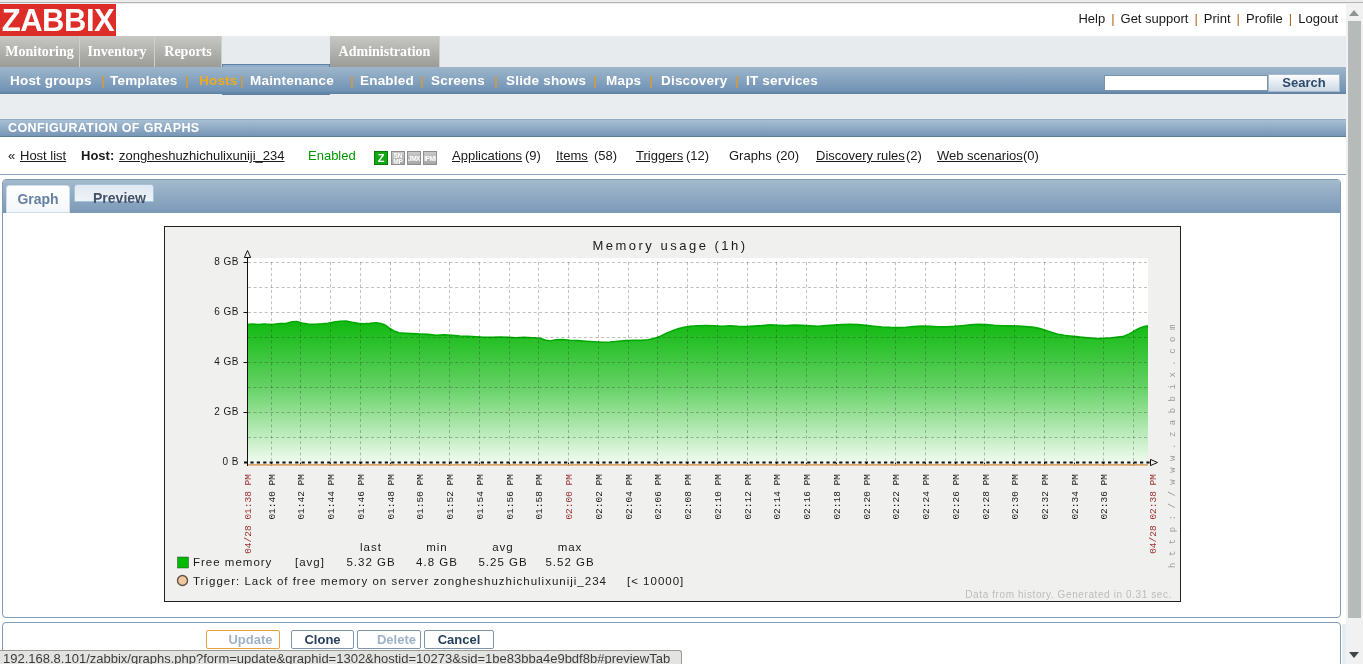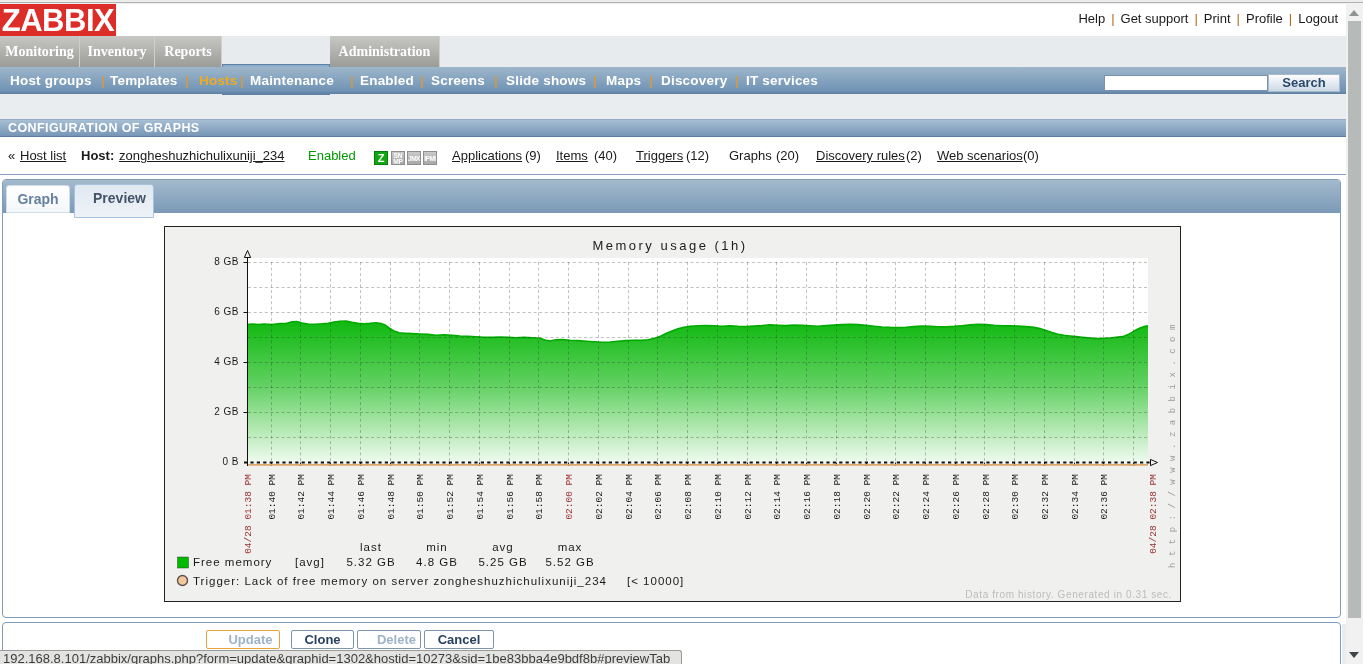--- a/index.html
+++ b/index.html
@@ -64,21 +64,21 @@
 
 #cont { left:2px; top:179px; width:1339px; height:439px; background:#fff;
         border:1px solid #7f9db9; border-radius:4px; }
 #tabstrip { left:3px; top:180px; width:1337px; height:33px;
             background:linear-gradient(#a3bacc,#7b99b8);
             border-radius:3px 3px 0 0; }
 .ftab { position:absolute; top:185px; height:28px; font-size:14px;
         font-weight:bold; text-align:center; border-radius:3px 3px 0 0; }
 #tgraph { left:6px; width:64px; background:linear-gradient(#ffffff,#f4f7fa);
           border:1px solid #d3dde7; color:#66809f; line-height:26px; }
-#tprev { left:74px; width:80px; top:184px; height:34px;
+#tprev { left:74px; width:80px; top:184px; height:18px;
          background:linear-gradient(#e0e8f0,#eef3f8);
          border:1px solid #a5c2de; color:#44536a; line-height:27px;padding-left:11px; }
 
 #gapband { left:0; top:618px; width:1342px; height:46px; background:#fff; }
 #foot { left:2px; top:622px; width:1339px; height:60px; background:#fff;
         border:1px solid #7f9db9; border-radius:4px; }
 .btn { position:absolute; top:630px; height:19px; background:#fff;
        border:1px solid #7f94ad; border-radius:2px; font-size:13px;
        font-weight:bold; text-align:center; line-height:17px; color:#28415e; }
 .btn.dis { color:#9eb2c8;padding-left:15px; }
@@ -136,21 +136,21 @@
 <span class="hb" style="left:81px">Host:</span>
 <a class="hl" style="left:119px">zongheshuzhichulixuniji_234</a>
 <span style="position:absolute;left:308px;color:#009900">Enabled</span>
 <span class="ic icz" style="left:374px">Z</span>
 <span class="ic icg" style="left:391px">SN<br>MP</span>
 <span class="ic icg icg1" style="left:407px">JMX</span>
 <span class="ic icg icg1" style="left:423px">IPMI</span>
 <a class="hl" style="left:452px">Applications</a>
       <span class="hc" style="left:525px">(9)</span>
 <a class="hl" style="left:556px">Items</a>
-      <span class="hc" style="left:594px">(40)</span>
+      <span class="hc" style="left:594px">(58)</span>
 <a class="hl" style="left:636px">Triggers</a>
       <span class="hc" style="left:686px">(12)</span>
 <span class="hc" style="left:729px">Graphs</span>
       <span class="hc" style="left:776px">(20)</span>
 <a class="hl" style="left:816px">Discovery rules</a>
       <span class="hc" style="left:906px">(2)</span>
 <a class="hl" style="left:937px">Web scenarios</a>
       <span class="hc" style="left:1023px">(0)</span>
 </div>
   <div class="abs" id="cont"></div>

